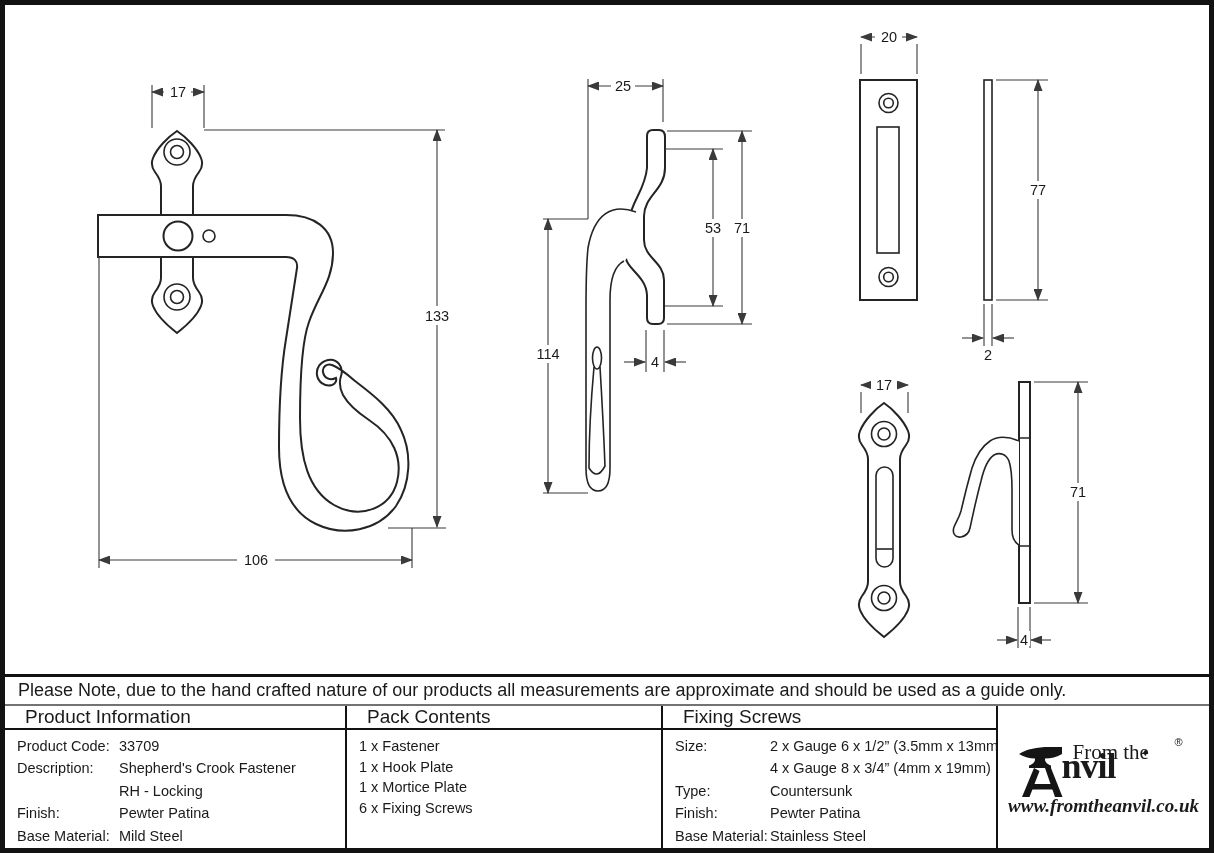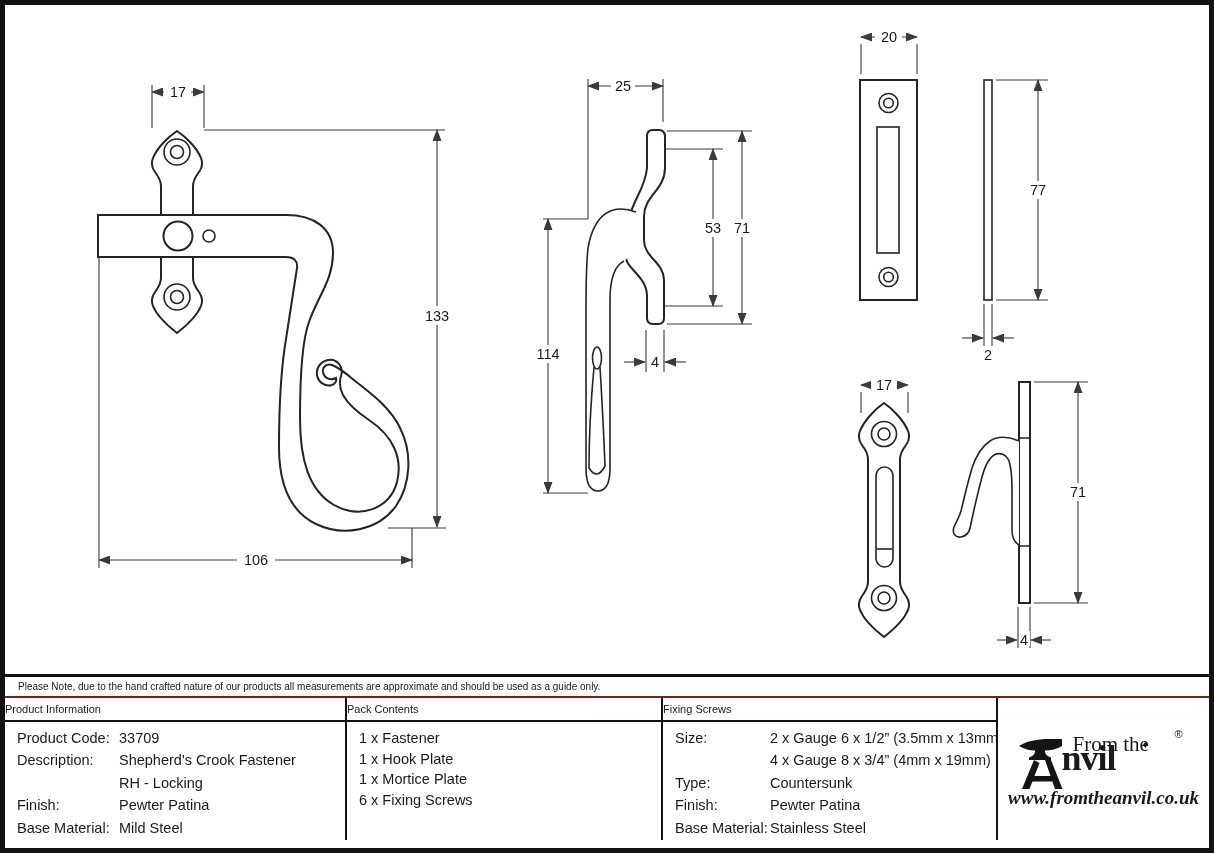--- a/index.html
+++ b/index.html
@@ -8,32 +8,32 @@
     width:1214px; height:853px; background:#fff;
     border:5px solid #121212;
     font-family:"Liberation Sans", sans-serif;
     color:#1a1a1a; position:relative; overflow:hidden;
   }
   .drawings { width:1204px; height:669px; position:relative; }
   .drawings svg { display:block; }
 
   
   .note-row {
-    height:24px; border-top:3px solid #121212; border-bottom:2px solid #7f1d1d;
+    height:32px; border-top:3px solid #121212; border-bottom:2px solid #737373;
     display:flex; align-items:center; padding-left:13px;
-    font-size:10px;
+    font-size:18px;
   }
 
   
   .info-table { display:grid; grid-template-columns:342px 316px 335px 1fr; height:142px; }
   .col { border-right:2px solid #121212; display:flex; flex-direction:column; overflow:hidden; }
   .col.last { border-right:none; }
   .cell-header {
     height:24px; border-bottom:2px solid #121212; flex:0 0 auto;
-    display:flex; align-items:center; padding-left:0; font-size:11px;
+    display:flex; align-items:center; padding-left:20px; font-size:19px;
   }
   .cell-body { flex:1; padding:6px 0 0 12px; font-size:14.5px; line-height:20.6px; overflow:hidden; }
   .kv { display:grid; grid-template-columns:102px 1fr; }
   .kv.fs { grid-template-columns:95px 1fr; }
   .kv span { white-space:nowrap; }
   .plist span { display:block; white-space:nowrap; }
 
   
   .logo-cell { align-items:center; justify-content:center; display:flex; flex-direction:row; }
   .logo { position:relative; width:178px; height:80px; }

